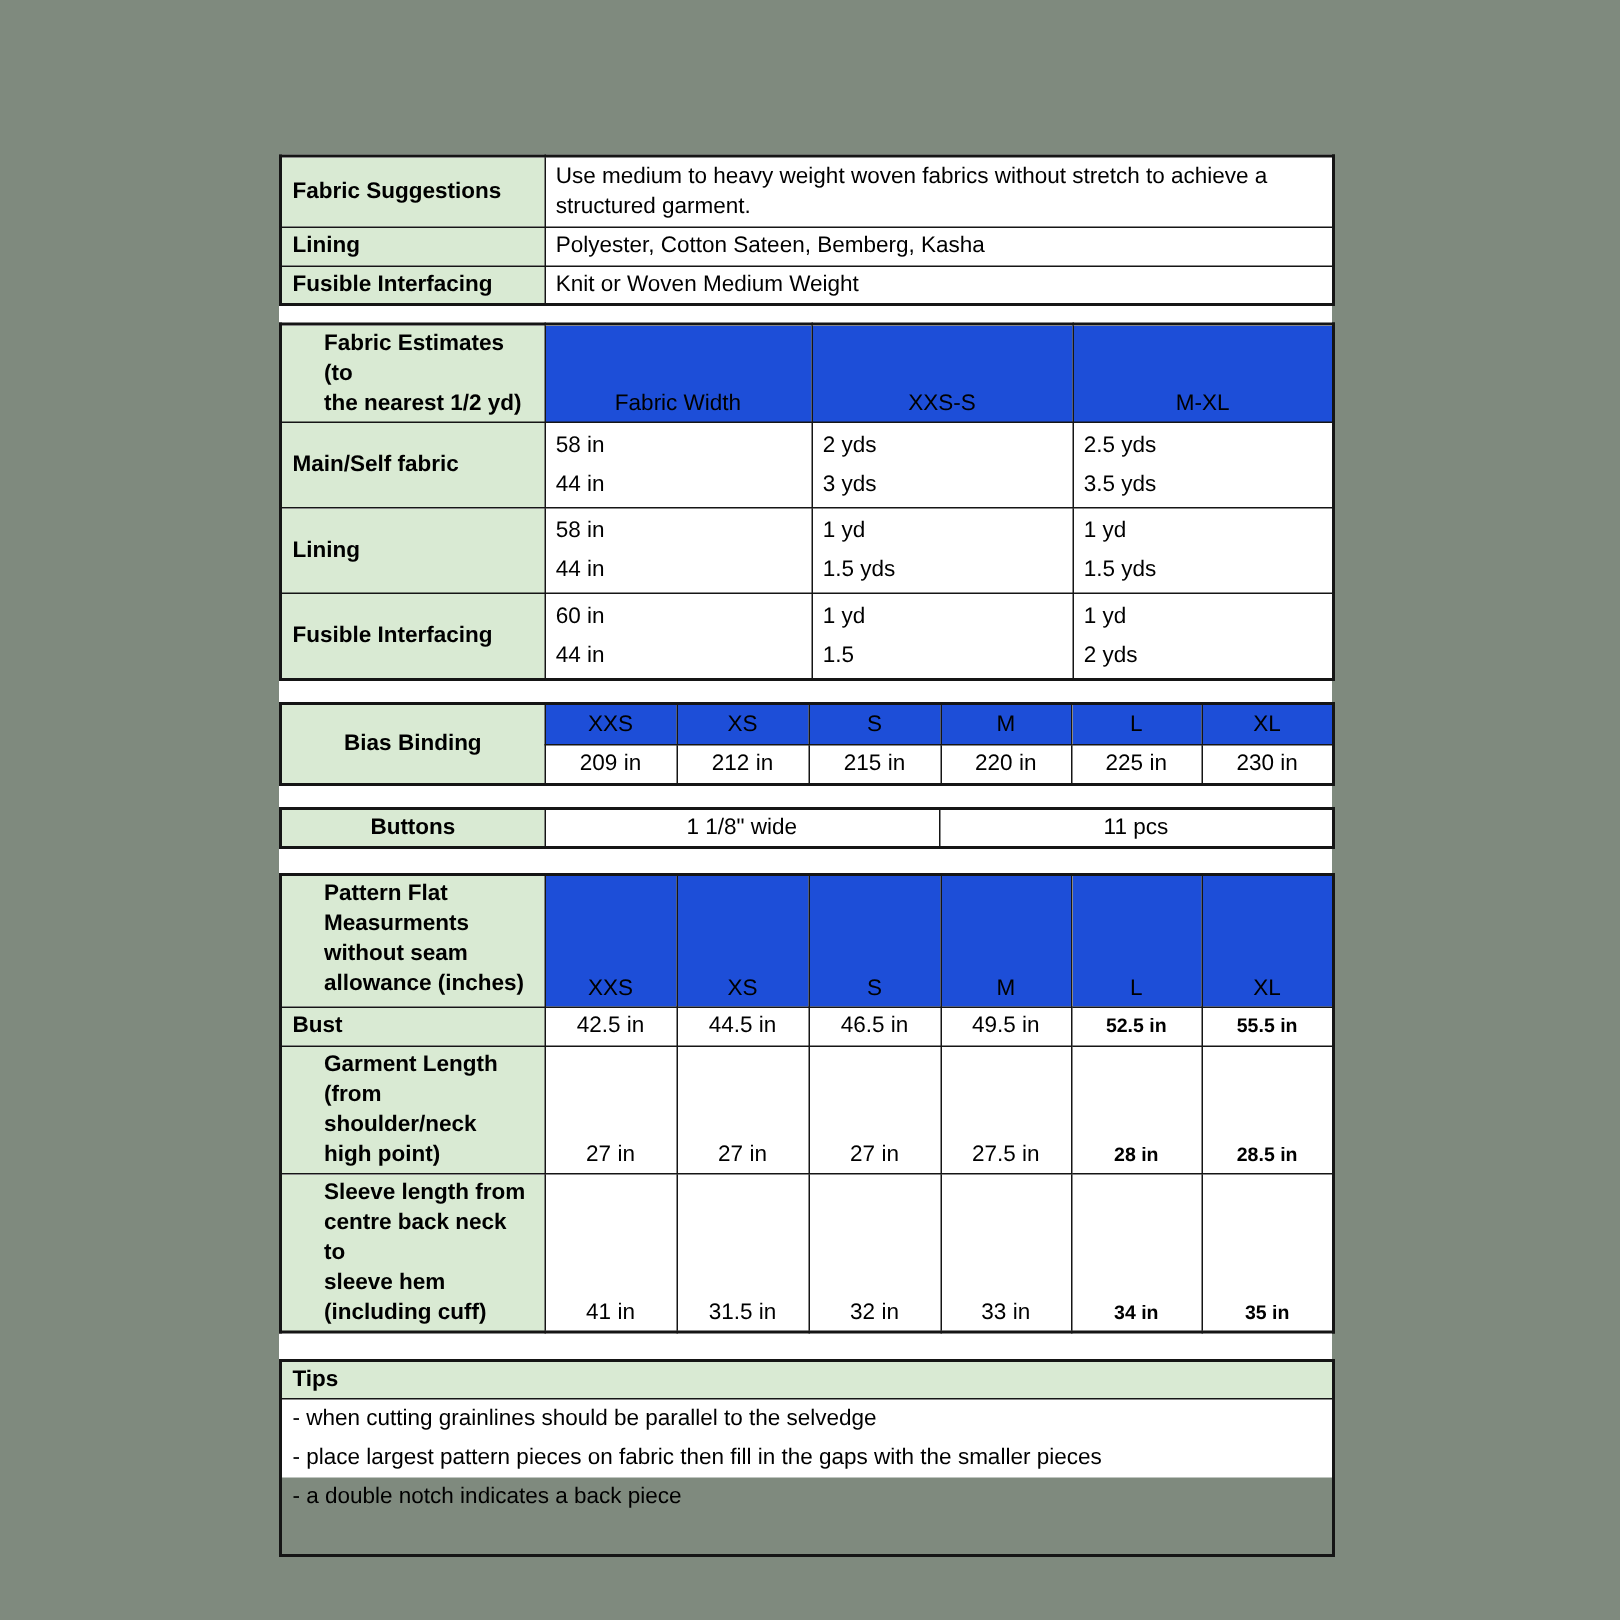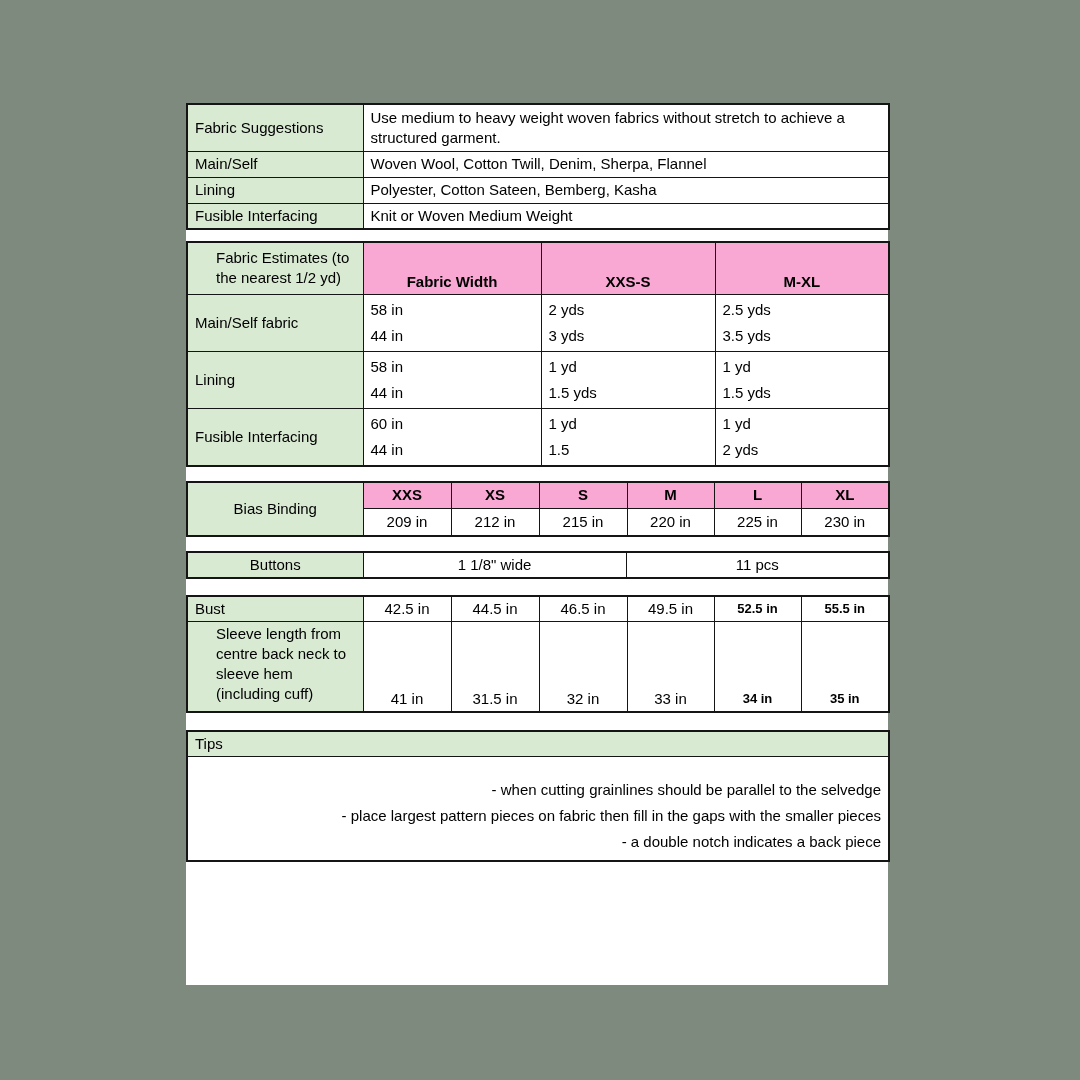--- a/index.html
+++ b/index.html
@@ -18,22 +18,22 @@
     border:2px solid #151515;
   }
   td{
     border:1.4px solid #151515;
     font-size:15px;line-height:20px;
     padding:2px 7px;
     overflow:hidden;
     vertical-align:middle;
   }
   .gap11{height:11px;} .gap14{height:14px;} .gap16{height:16px;} .gap17{height:17px;}
-  .hd{background:#f9a8d4;font-weight:bold;}
-  .lbl{background:#d9ead3;font-weight:normal;text-align:left;margin-left:47px;}
+  .hd{background:#1d4ed8;font-weight:normal;}
+  .lbl{background:#d9ead3;font-weight:bold;text-align:left;margin-left:47px;}
   .ctr{text-align:center;}
   .bot{vertical-align:bottom;}
   .top{vertical-align:top;}
   .pre{white-space:pre-line;padding-left:28px;}
   .dual div{line-height:26px;text-align:left;}
   .sm{font-size:13px;font-weight:bold;}
   .r47{height:47px;} .r26{height:26px;} .r52{height:52px;} .r27{height:27px;}
   .r24{height:24px;} .r88{height:88px;} .r64{height:64px;} .r90{height:90px;border-radius:29px;}
   .r25{height:25px;} .r105{height:105px;}
   .tips-line{line-height:26px;}
@@ -47,24 +47,20 @@
     <colgroup>
         <col style="width:176px">
         <col style="width:526px">
       </colgroup>
     <tbody>
         <tr class="r47">
       <td class="lbl">Fabric Suggestions</td>
       <td>Use medium to heavy weight woven fabrics without stretch to achieve a structured garment.</td>
     </tr>
     <tr class="r26">
-      <td class="lbl">Main/Self</td>
-      <td>Woven Wool, Cotton Twill, Denim, Sherpa, Flannel</td>
-    </tr>
-    <tr class="r26">
       <td class="lbl">Lining</td>
       <td>Polyester, Cotton Sateen, Bemberg, Kasha</td>
     </tr>
     <tr class="r26">
       <td class="lbl">Fusible Interfacing</td>
       <td>Knit or Woven Medium Weight</td>
     </tr>
   </tbody>
     </table>
 
@@ -189,28 +185,51 @@
     <colgroup>
         <col style="width:176px">
         <col style="width:88px">
         <col style="width:88px">
         <col style="width:88px">
         <col style="width:87px">
         <col style="width:87px">
         <col style="width:88px">
       </colgroup>
     <tbody>
+        <tr class="r88">
+      <td class="lbl pre top">Pattern Flat
+Measurments
+without seam
+allowance (inches)</td>
+      <td class="hd ctr bot">XXS</td>
+      <td class="hd ctr bot">XS</td>
+      <td class="hd ctr bot">S</td>
+      <td class="hd ctr bot">M</td>
+      <td class="hd ctr bot">L</td>
+      <td class="hd ctr bot">XL</td>
+    </tr>
     <tr class="r26">
       <td class="lbl">Bust</td>
       <td class="ctr">42.5 in</td>
       <td class="ctr">44.5 in</td>
       <td class="ctr">46.5 in</td>
       <td class="ctr">49.5 in</td>
       <td class="ctr sm">52.5 in</td>
       <td class="ctr sm">55.5 in</td>
+    </tr>
+    <tr class="r64">
+      <td class="lbl pre top">Garment Length
+(from shoulder/neck
+high point)</td>
+      <td class="ctr bot">27 in</td>
+      <td class="ctr bot">27 in</td>
+      <td class="ctr bot">27 in</td>
+      <td class="ctr bot">27.5 in</td>
+      <td class="ctr bot sm">28 in</td>
+      <td class="ctr bot sm">28.5 in</td>
     </tr>
     <tr class="r90">
       <td class="lbl pre top">Sleeve length from
 centre back neck to
 sleeve hem
 (including cuff)</td>
       <td class="ctr bot">41 in</td>
       <td class="ctr bot">31.5 in</td>
       <td class="ctr bot">32 in</td>
       <td class="ctr bot">33 in</td>
@@ -224,21 +243,21 @@
 
   <table>
     <colgroup>
         <col style="width:702px">
       </colgroup>
     <tbody>
         <tr class="r25">
       <td class="lbl">Tips</td>
     </tr>
     <tr class="r105">
-      <td class="top" style="padding-top:20px;text-align:right;">
+      <td class="top" style="padding-top:0;">
         <div class="tips-line">- when cutting grainlines should be parallel to the selvedge</div>
         <div class="tips-line">- place largest pattern pieces on fabric then fill in the gaps with the smaller pieces</div>
         <div class="tips-line">- a double notch indicates a back piece</div>
       </td>
     </tr>
   </tbody>
     </table>
 
 </div>
 

